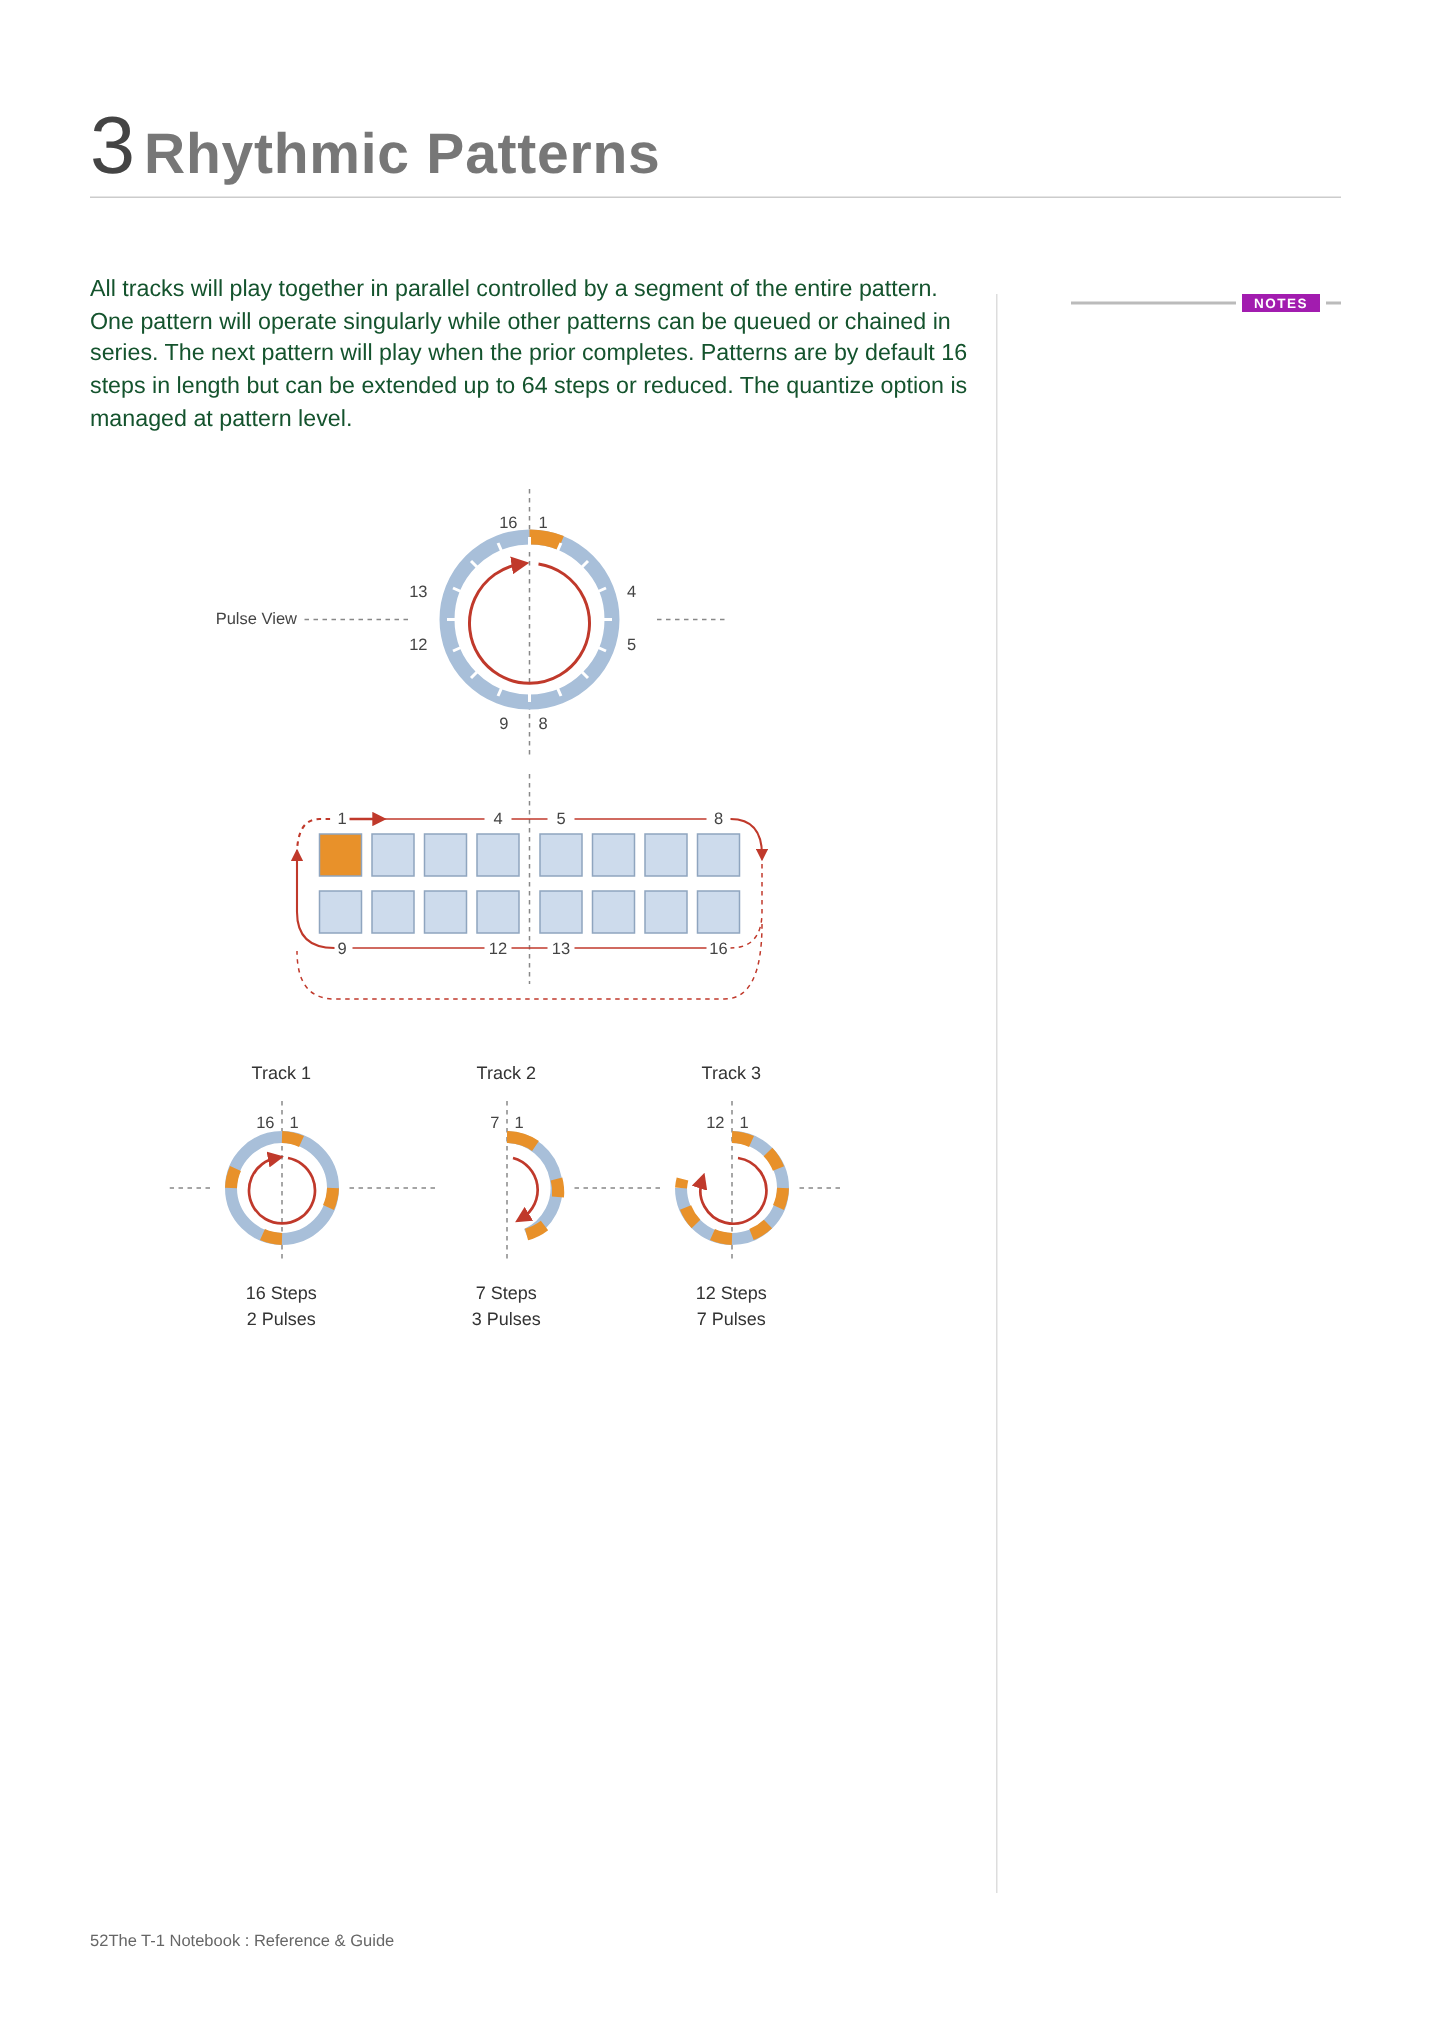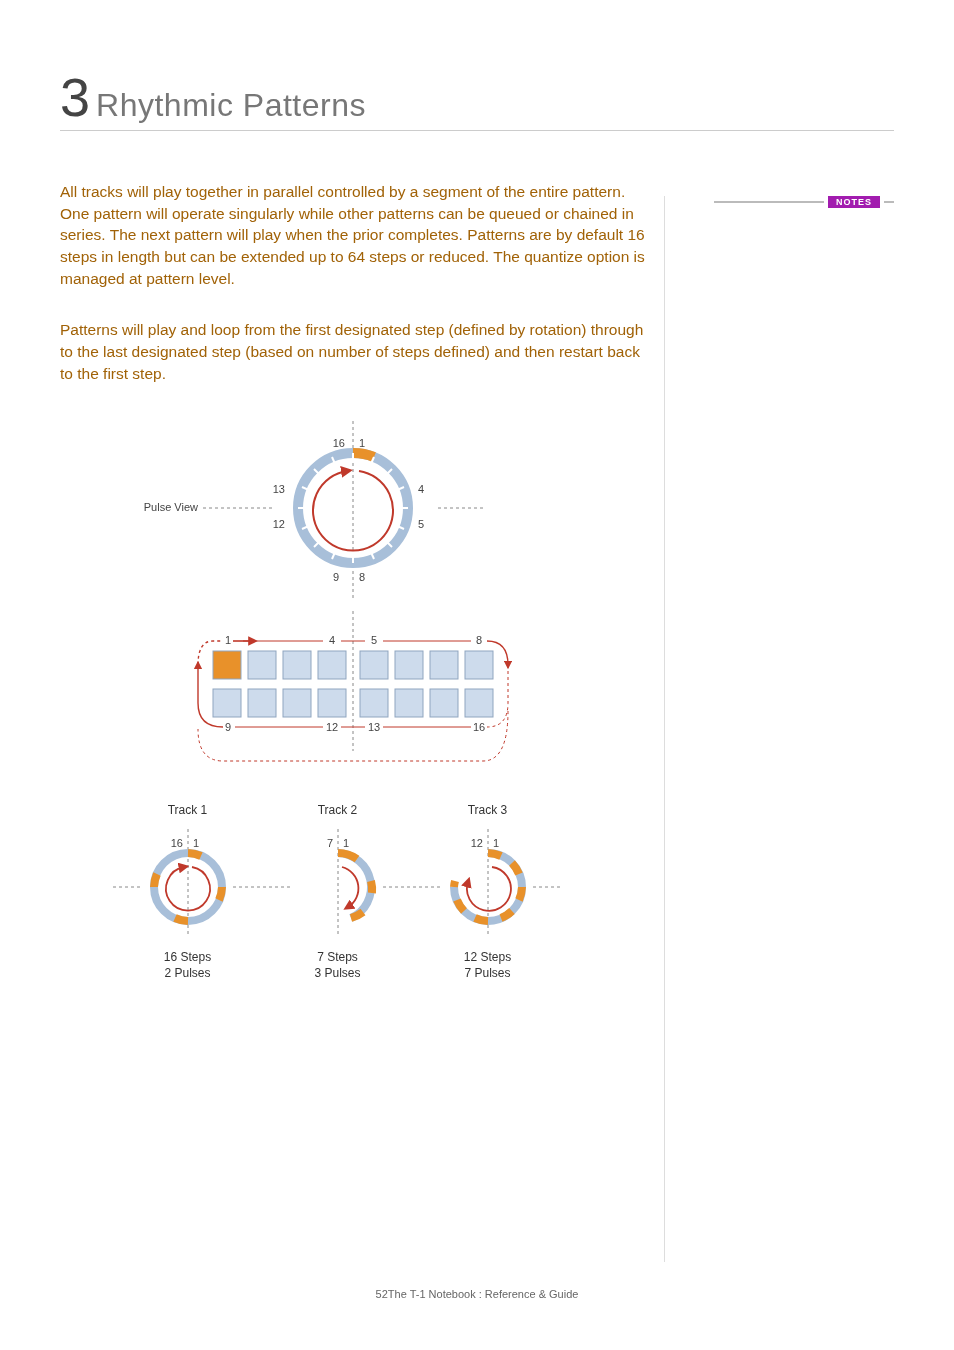--- a/index.html
+++ b/index.html
@@ -1,33 +1,33 @@
 <!DOCTYPE html>
 <html><head>
 <meta charset="utf-8">
 <style>
   * { box-sizing: border-box; margin: 0; padding: 0; }
   html, body { width: 954px; height: 1350px; }
   body { font-family: Arial, Helvetica, sans-serif; color: #333; background: #fff; }
   .page { position: relative; width: 954px; height: 1350px; padding: 70px 60px 60px 60px; }
   .chapter-head { display: flex; align-items: baseline; border-bottom: 1px solid #ccc; padding-bottom: 6px; margin-bottom: 50px; }
   .chapter-num { font-size: 54px; font-weight: 400; color: #444; line-height: 1; margin-right: 6px; }
-  .chapter-title { font-size: 32px; font-weight: 400; color: #777; letter-spacing: .5px; }
+  .chapter-title { font-size: 38px; font-weight: 700; color: #777; letter-spacing: .5px; }
   .notes-tab { position: absolute; top: 196px; right: 60px; display: flex; align-items: center; gap: 4px; }
   .notes-tab .bar { height: 2px; background: #bbb; }
   .notes-tab .bar.long { width: 110px; }
   .notes-tab .bar.short { width: 10px; }
   .notes-tab .label { font-size: 9px; font-weight: 700; color: #fff; background: #a21caf; padding: 1px 8px; letter-spacing: 1px; }
   .content { width: 585px; }
   .sep { position: absolute; top: 196px; left: 664px; bottom: 88px; width: 1px; background: #ddd; }
-  p.body { font-size: 15.5px; line-height: 1.4; color: #a16207; margin-top: 30px; }
+  p.body { font-size: 15.5px; line-height: 1.4; color: #14532d; margin-top: 30px; }
   p.body.first { margin-top: 0; }
   .diagram { margin: 26px 0 6px 0; text-align: center; }
   .diagram svg { display: block; margin: 0 auto; }
-  .footer { position: absolute; left: 60px; right: 60px; bottom: 50px; display: flex; justify-content: center; font-size: 11px; color: #666; }
+  .footer { position: absolute; left: 60px; right: 60px; bottom: 50px; display: flex; justify-content: flex-start; font-size: 11px; color: #666; }
   .track-row { display: flex; justify-content: flex-start; width: 480px; margin: 0 auto; }
   .track { text-align: center; width: 150px; }
   .track .title { font-size: 12px; color: #333; margin-bottom: 6px; }
   .track .caption { font-size: 12px; color: #333; line-height: 1.35; margin-top: 6px; }
   .tick-lbl { font-size: 11px; fill: #444; }
   .step-lbl { font-size: 11px; fill: #444; }
 </style>
 </head>
 <body>
 
@@ -40,21 +40,20 @@
   <div class="notes-tab">
     <span class="bar long"></span>
     <span class="label">NOTES</span>
     <span class="bar short"></span>
   </div>
 
   <div class="sep"></div>
 
   <div class="content">
     <p class="body first">All tracks will play together in parallel controlled by a segment of the entire pattern. One pattern will operate singularly while other patterns can be queued or chained in series. The next pattern will play when the prior completes. Patterns are by default 16 steps in length but can be extended up to 64 steps or reduced. The quantize option is managed at pattern level.</p>
-    <p class="body">Patterns will play and loop from the first designated step (defined by rotation) through to the last designated step (based on number of steps defined) and then restart back to the first step.</p>
 
     <div class="diagram">
       <svg width="420" height="200" viewBox="0 0 420 200">
         <defs>
           <marker id="arrRed" viewBox="0 0 10 10" refX="5" refY="5" markerWidth="6" markerHeight="6" orient="auto">
             <path d="M0,0 L10,5 L0,10 z" fill="#c0392b"></path>
           </marker>
         </defs>
 
         <text x="55" y="100" class="tick-lbl" text-anchor="end">Pulse View</text>

